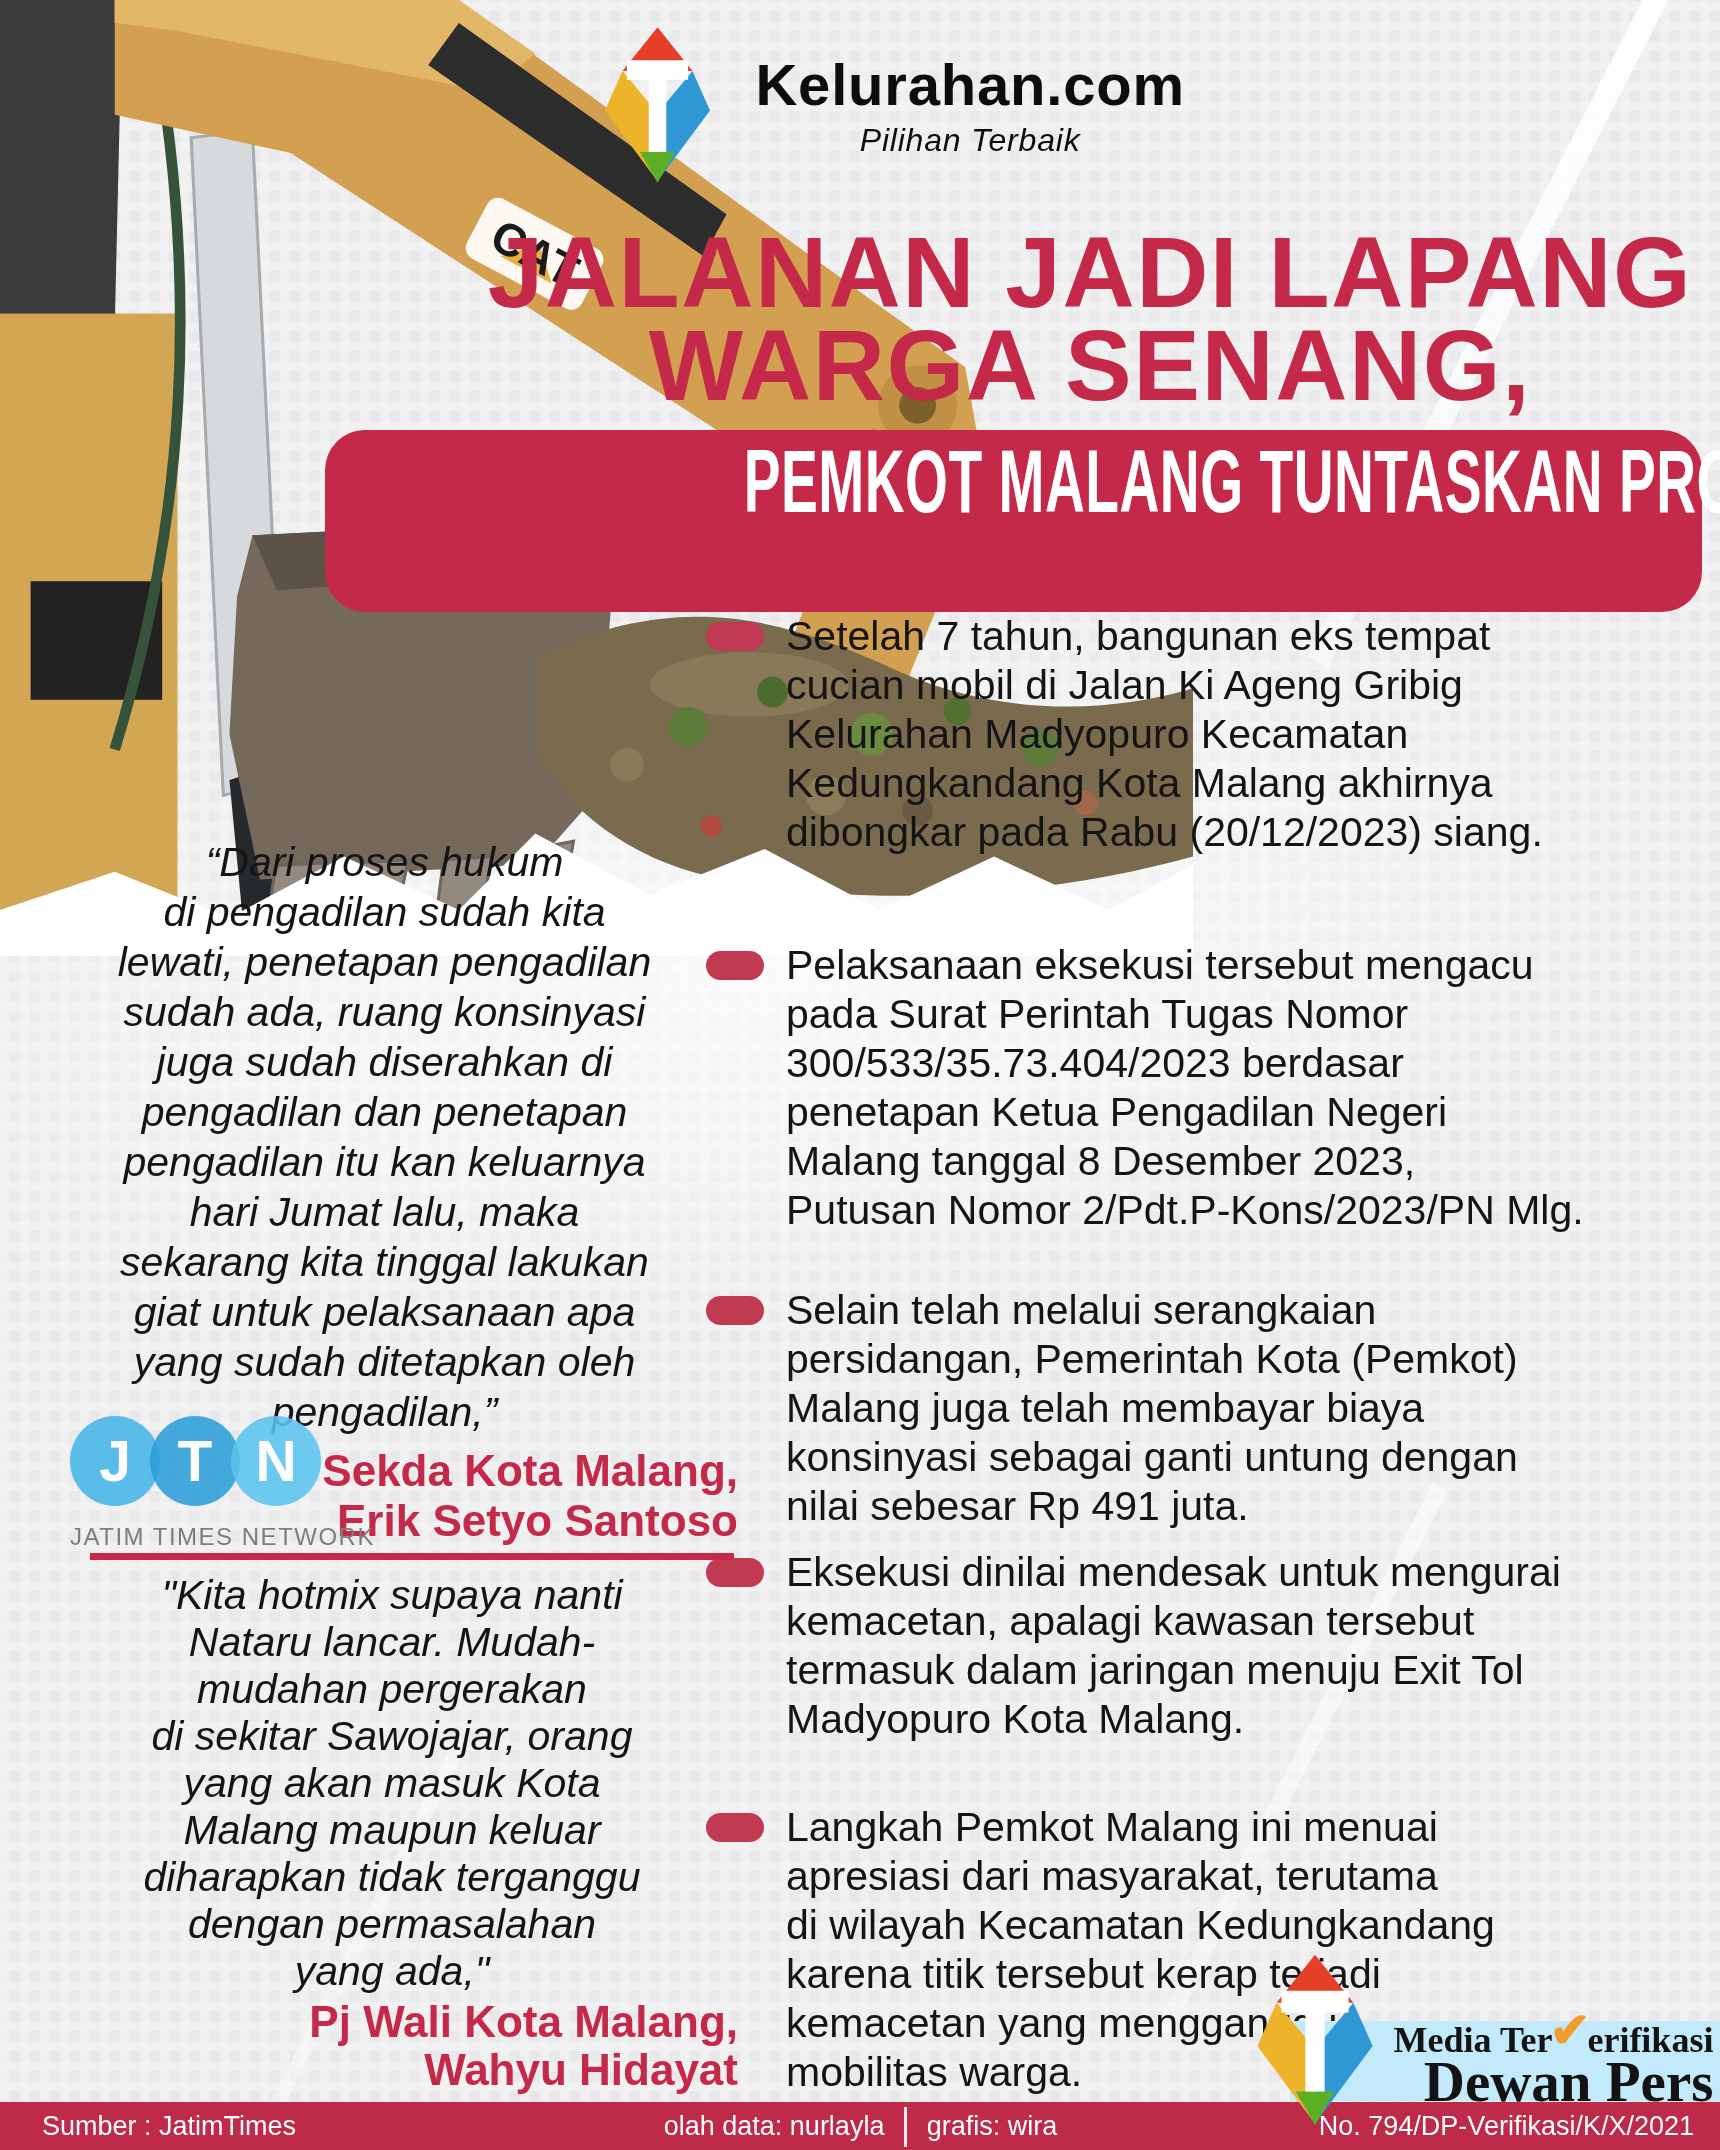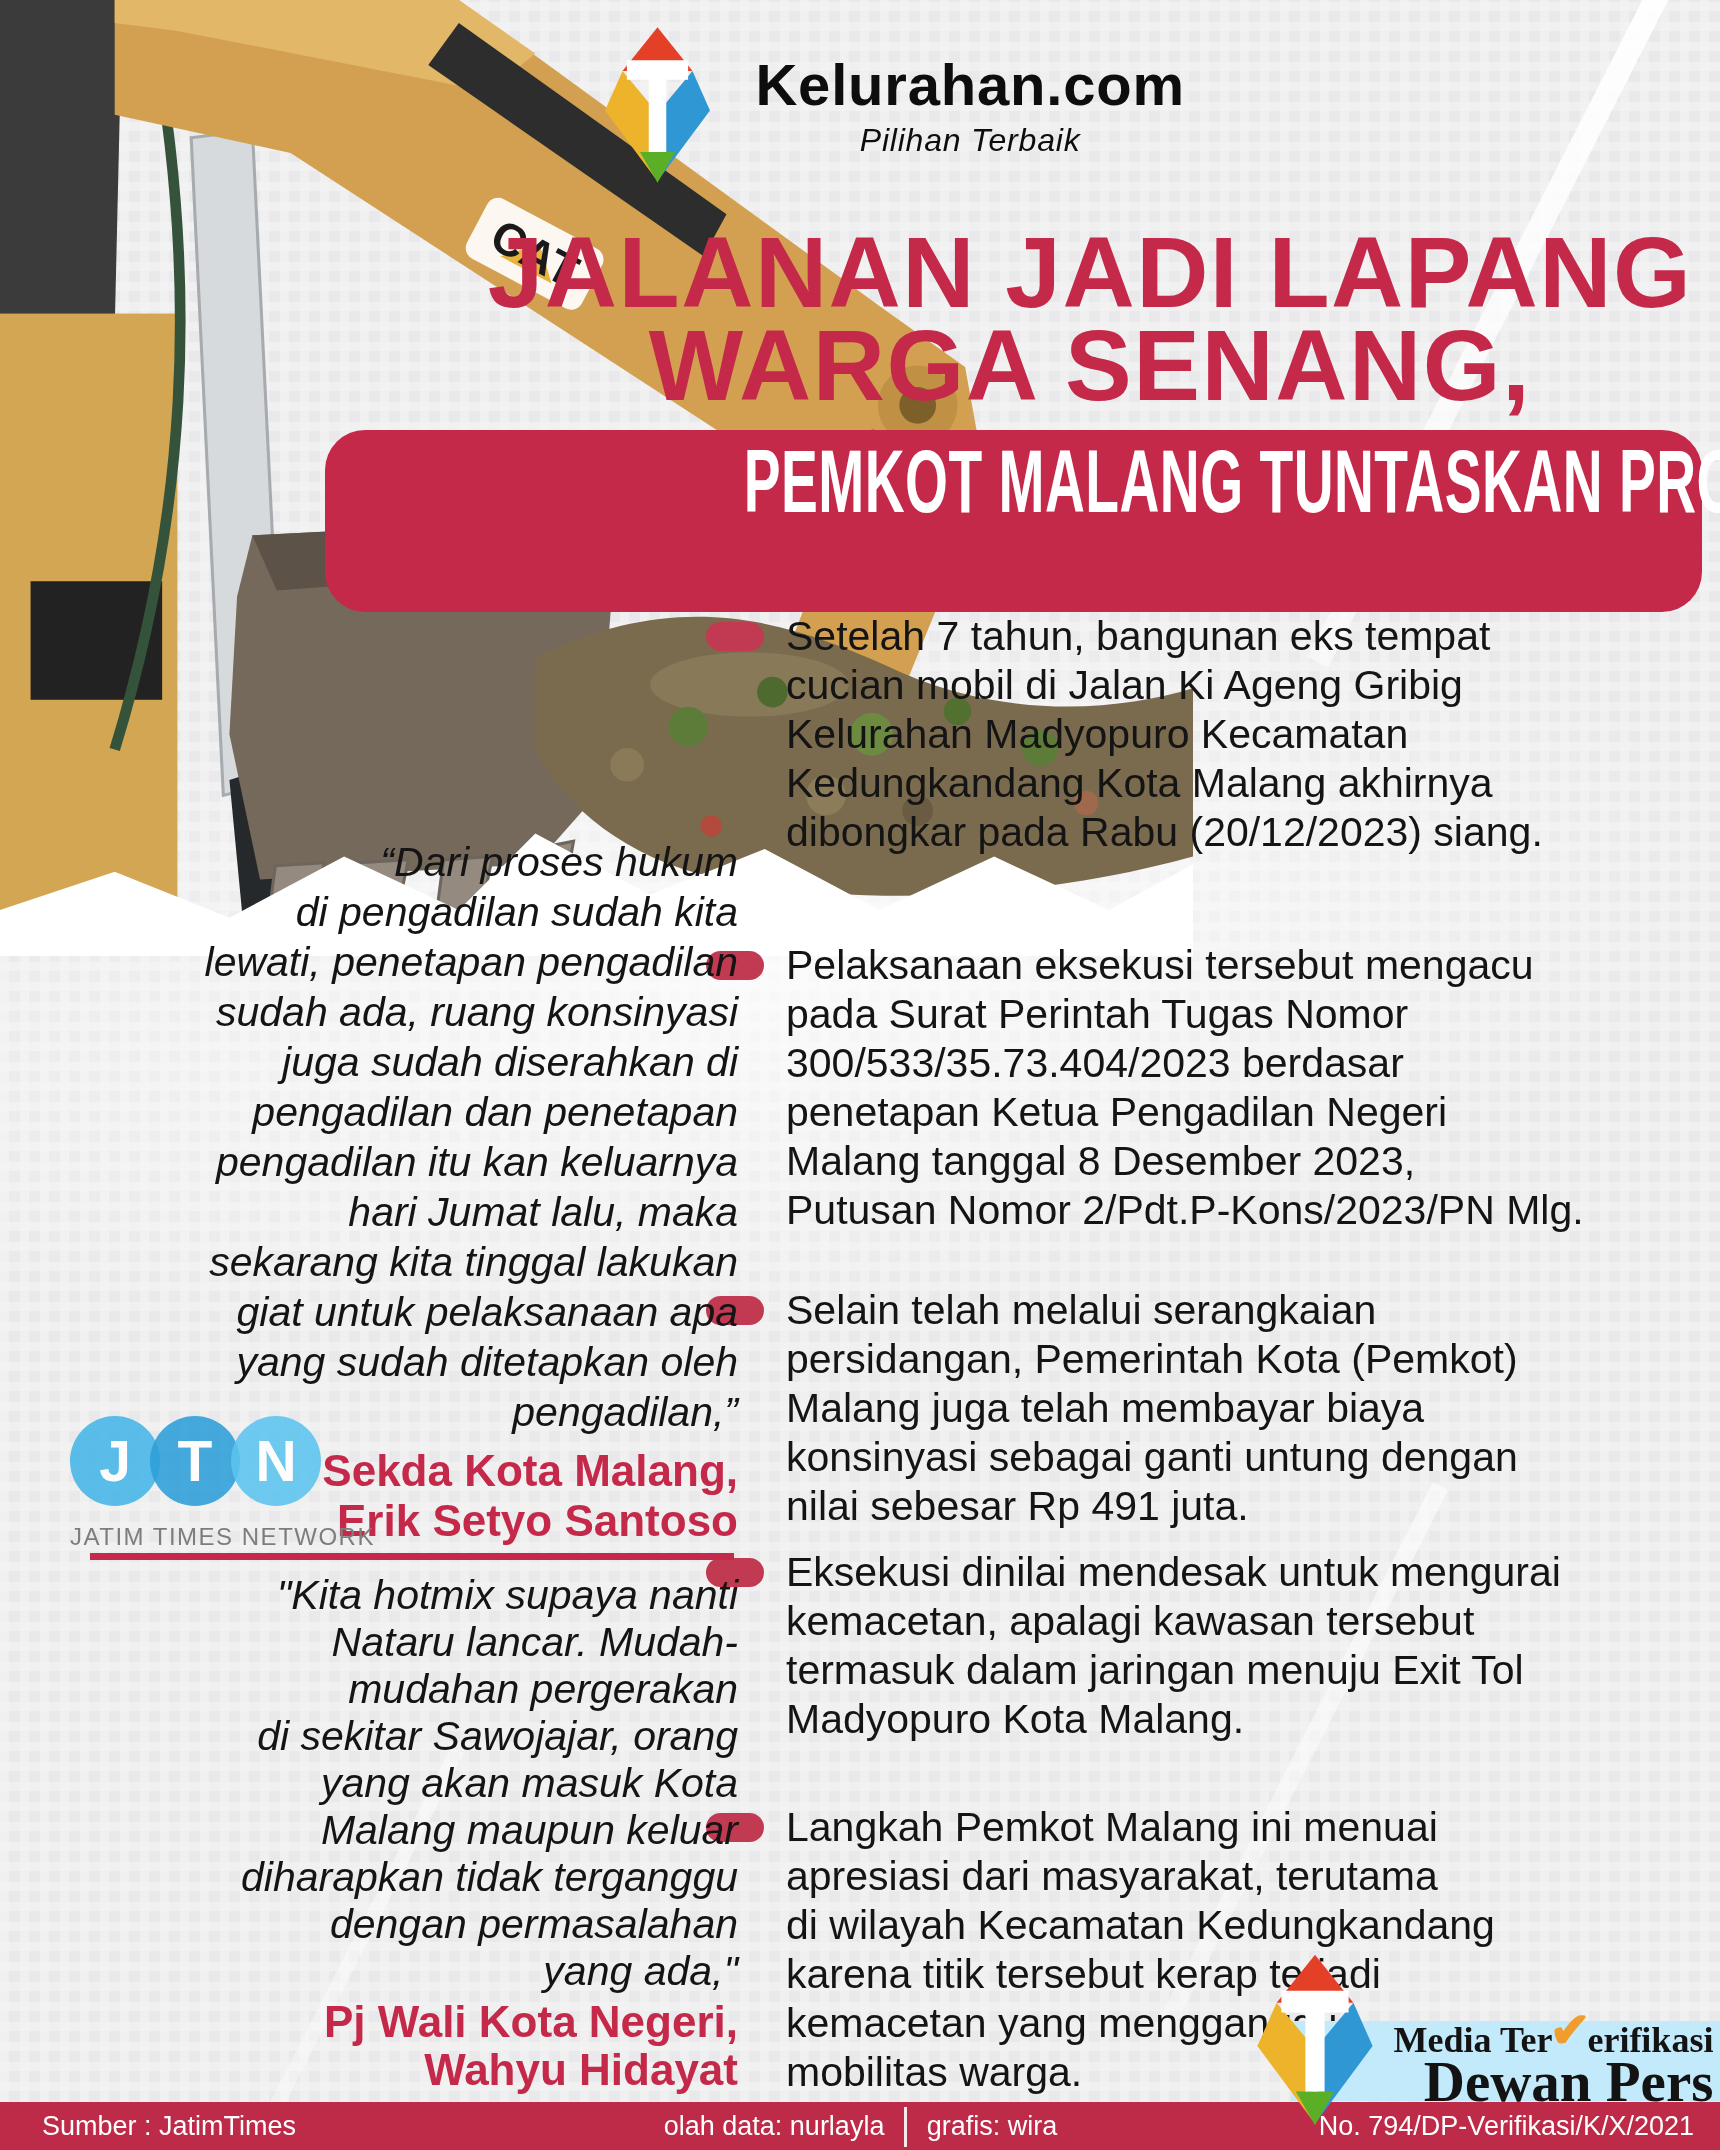--- a/index.html
+++ b/index.html
@@ -48,21 +48,21 @@
 
   
   .excavator{position:absolute;left:0;top:0;width:1193px;height:956px;}
 
   
   .bullet{position:absolute;left:706px;width:988px;}
   .pill{position:absolute;left:0;top:10px;width:58px;height:29px;border-radius:14.5px;background:#c23a52;}
   .bullet p{margin:0 0 0 80px;width:902px;font-size:41px;line-height:49px;white-space:pre-line;color:#141414;}
 
   
-  .quote{position:absolute;color:#141414;font-style:italic;font-size:41px;white-space:pre-line;text-align:right;}
+  .quote{position:absolute;color:#141414;font-style:italic;font-size:41px;white-space:pre-line;text-align:center;}
   .q1{left:31px;top:837px;width:707px;line-height:50px;}
   .q2{left:46px;top:1572px;width:692px;line-height:47px;}
   .attr{position:absolute;color:#c5294a;font-weight:bold;font-size:44px;text-align:right;white-space:pre-line;}
   .a1{left:184px;top:1446px;width:554px;line-height:50px;}
   .a2{left:184px;top:1998px;width:554px;line-height:48px;}
   .divider{position:absolute;left:90px;top:1553px;width:644px;height:6.9px;background:#c5294a;}
 
   
   .jtn{position:absolute;left:70px;top:1416px;width:264px;height:145px;}
   .jtn-circles{position:relative;width:264px;height:96px;}
@@ -244,21 +244,21 @@
 
   <div class="quote q2">"Kita hotmix supaya nanti
 Nataru lancar. Mudah-
 mudahan pergerakan
 di sekitar Sawojajar, orang
 yang akan masuk Kota
 Malang maupun keluar
 diharapkan tidak terganggu
 dengan permasalahan
 yang ada,"</div>
-  <div class="attr a2">Pj Wali Kota Negeri,
+  <div class="attr a2">Pj Wali Kota Malang,
 Wahyu Hidayat</div>
 
   <div class="badge">
     <div class="badge-inner">
       <div class="badge-line1"><span>Media Ter</span><span class="check">✔</span><span>erifikasi</span></div>
       <div class="badge-line2">Dewan Pers</div>
     </div>
   </div>
   <svg class="badge-logo" viewBox="0 0 120 150" xmlns="http://www.w3.org/2000/svg">
     <polygon points="60,4 28,44 92,44" fill="#e44027"></polygon>

